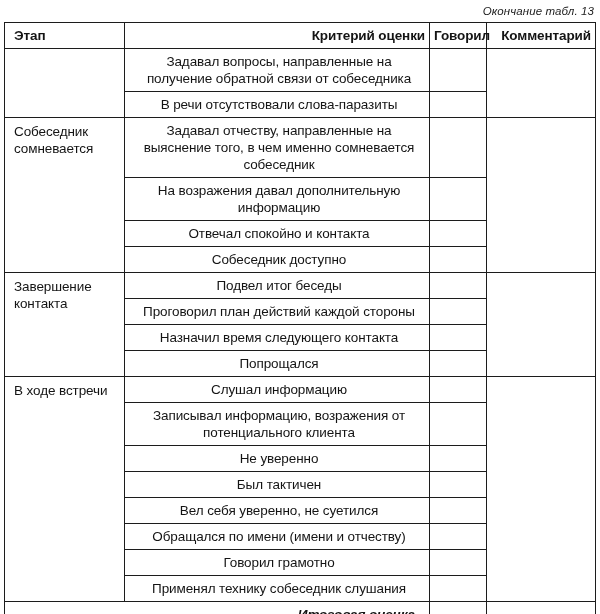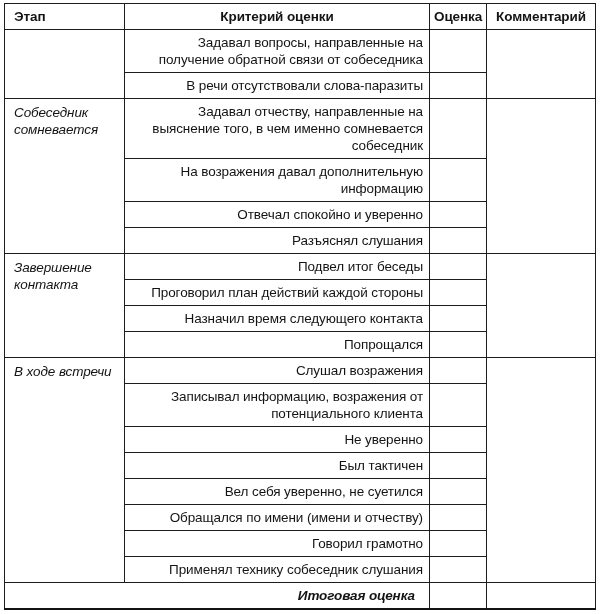--- a/index.html
+++ b/index.html
@@ -39,67 +39,67 @@
     font-size: 13.5px;
     line-height: 17px;
     padding: 4px 9px;
     vertical-align: middle;
     letter-spacing: -0.1px;
   }
   tr { height: 26px; padding-left: 12px; }
 
   thead th {
     font-weight: bold;
-    text-align: center;
+    text-align: right;
     padding: 4px 4px;
   }
   thead th.h-stage {
     text-align: left;
     padding-left: 9px;
   }
 
   td.stage {
-    font-style: italic;
     vertical-align: top;
     padding-top: 5px;
     padding-left: 9px;
     margin-top: 48px;
   }
   td.criterion {
-    text-align: right;
+    text-align: center;
     padding-left: 10px;
     padding-right: 6px;
   }
   td.score, td.comment { padding: 0; }
 
   tr.footer-row td.footer-label {
     font-weight: bold;
     font-style: italic;
     text-align: right;
     padding-right: 14px;
   }
 </style>
 </head>
 <body>
 
 <div class="page">
 
+  <div class="caption">Окончание табл. 13</div>
 
   <table class="eval">
     <colgroup>
       <col class="c-stage">
       <col class="c-criterion">
       <col class="c-score">
       <col class="c-comment">
     </colgroup>
     <thead>
       <tr>
         <th class="h-stage">Этап</th>
         <th>Критерий оценки</th>
-        <th>Оценка</th>
+        <th>Говорил</th>
         <th>Комментарий</th>
       </tr>
     </thead>
     <tbody>
         <tr>
           <td class="stage" rowspan="2"></td>
           <td class="criterion">Задавал вопросы, направленные на получение обратной связи от собеседника</td>
           <td class="score"></td>
           <td class="comment" rowspan="2"></td>
         </tr>
@@ -111,25 +111,25 @@
           <td class="stage" rowspan="4">Собеседник сомневается</td>
           <td class="criterion">Задавал отчеству, направленные на выяснение того, в чем именно сомневается собеседник</td>
           <td class="score"></td>
           <td class="comment" rowspan="4"></td>
         </tr>
         <tr>
           <td class="criterion">На возражения давал дополнительную информацию</td>
           <td class="score"></td>
         </tr>
         <tr>
-          <td class="criterion">Отвечал спокойно и уверенно</td>
+          <td class="criterion">Отвечал спокойно и контакта</td>
           <td class="score"></td>
         </tr>
         <tr>
-          <td class="criterion">Разъяснял слушания</td>
+          <td class="criterion">Собеседник доступно</td>
           <td class="score"></td>
         </tr>
         <tr>
           <td class="stage" rowspan="4">Завершение контакта</td>
           <td class="criterion">Подвел итог беседы</td>
           <td class="score"></td>
           <td class="comment" rowspan="4"></td>
         </tr>
         <tr>
           <td class="criterion">Проговорил план действий каждой стороны</td>
@@ -138,21 +138,21 @@
         <tr>
           <td class="criterion">Назначил время следующего контакта</td>
           <td class="score"></td>
         </tr>
         <tr>
           <td class="criterion">Попрощался</td>
           <td class="score"></td>
         </tr>
         <tr>
           <td class="stage" rowspan="8">В ходе встречи</td>
-          <td class="criterion">Слушал возражения</td>
+          <td class="criterion">Слушал информацию</td>
           <td class="score"></td>
           <td class="comment" rowspan="8"></td>
         </tr>
         <tr>
           <td class="criterion">Записывал информацию, возражения от потенциального клиента</td>
           <td class="score"></td>
         </tr>
         <tr>
           <td class="criterion">Не уверенно</td>
           <td class="score"></td>

